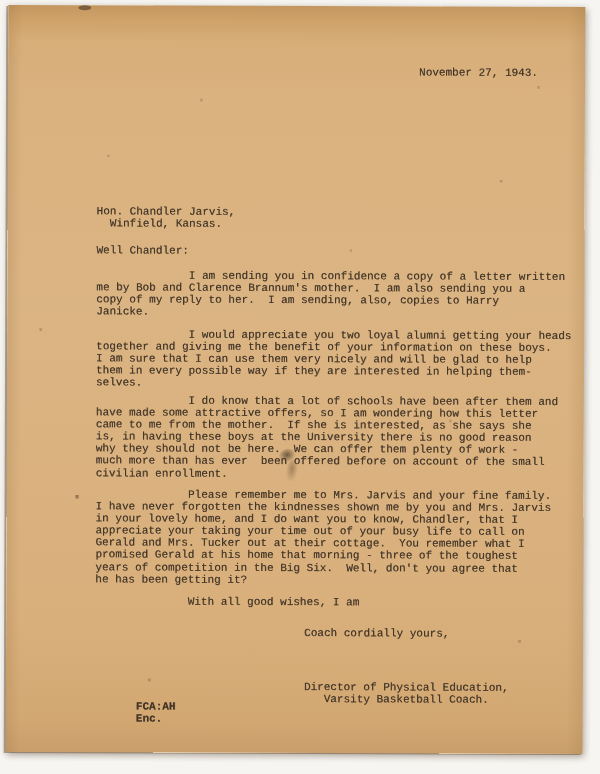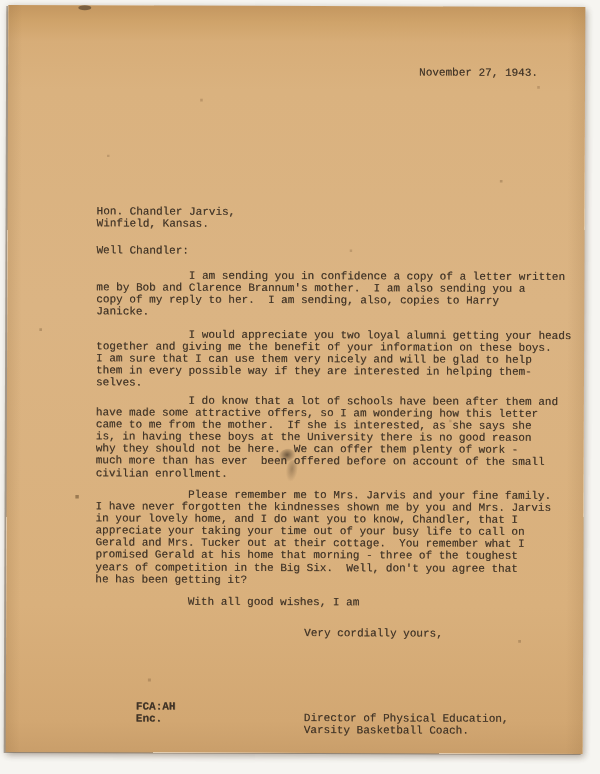--- a/index.html
+++ b/index.html
@@ -26,29 +26,29 @@
   .tw {
     position: absolute;
     white-space: pre;
     font-family: "Liberation Mono", "DejaVu Sans Mono", monospace;
     font-size: 11px;
     line-height: 12.1px;
     color: #413427;
     text-shadow: 0.3px 0.2px 0.4px rgba(62,49,35,0.55);
   }
   .date       { left: 411px; top: 60px;  }
-  .recipient  { left: 89px;  top: 200px; }
+  .recipient  { left: 89px;  top: 200px; text-align: center; }
   .salutation { left: 89px;  top: 239px; }
   .p1         { left: 89px;  top: 264px; }
   .p2         { left: 89px;  top: 323px; }
   .p3         { left: 89px;  top: 389px; }
   .p4         { left: 89px;  top: 483px; }
   .wishes     { left: 89px;  top: 590px; }
   .closing    { left: 298px; top: 621px; }
-  .signature  { left: 298px; top: 706px; }
+  .signature  { left: 298px; top: 675px; text-align: center; }
   .reference  { left: 130px; top: 695px; font-weight: bold; }
   .smudge {
     position: absolute; left: 272px; top: 443px;
     width: 17px; height: 13px; border-radius: 50%;
     background: radial-gradient(ellipse at 50% 45%, rgba(45,35,25,0.62), rgba(45,35,25,0) 72%);
     transform: rotate(-12deg);
   }
   .smudge-trail {
     position: absolute; left: 279px; top: 454px;
     width: 12px; height: 22px; border-radius: 50%;
@@ -115,20 +115,20 @@
 Gerald and Mrs. Tucker out at their cottage.  You remember what I
 promised Gerald at his home that morning - three of the toughest
 years of competition in the Big Six.  Well, don't you agree that
 he has been getting it?</div>
 
   <div class="smudge"></div>
   <div class="smudge-trail"></div>
 
   <div class="tw wishes">              With all good wishes, I am</div>
 
-  <div class="tw closing">Very cordially yours,</div>
+  <div class="tw closing">Coach cordially yours,</div>
 
   <div class="tw signature">Director of Physical Education,
 Varsity Basketball Coach.</div>
 
   <div class="tw reference">FCA:AH
 Enc.</div>
 </div>
 
 </body></html>

